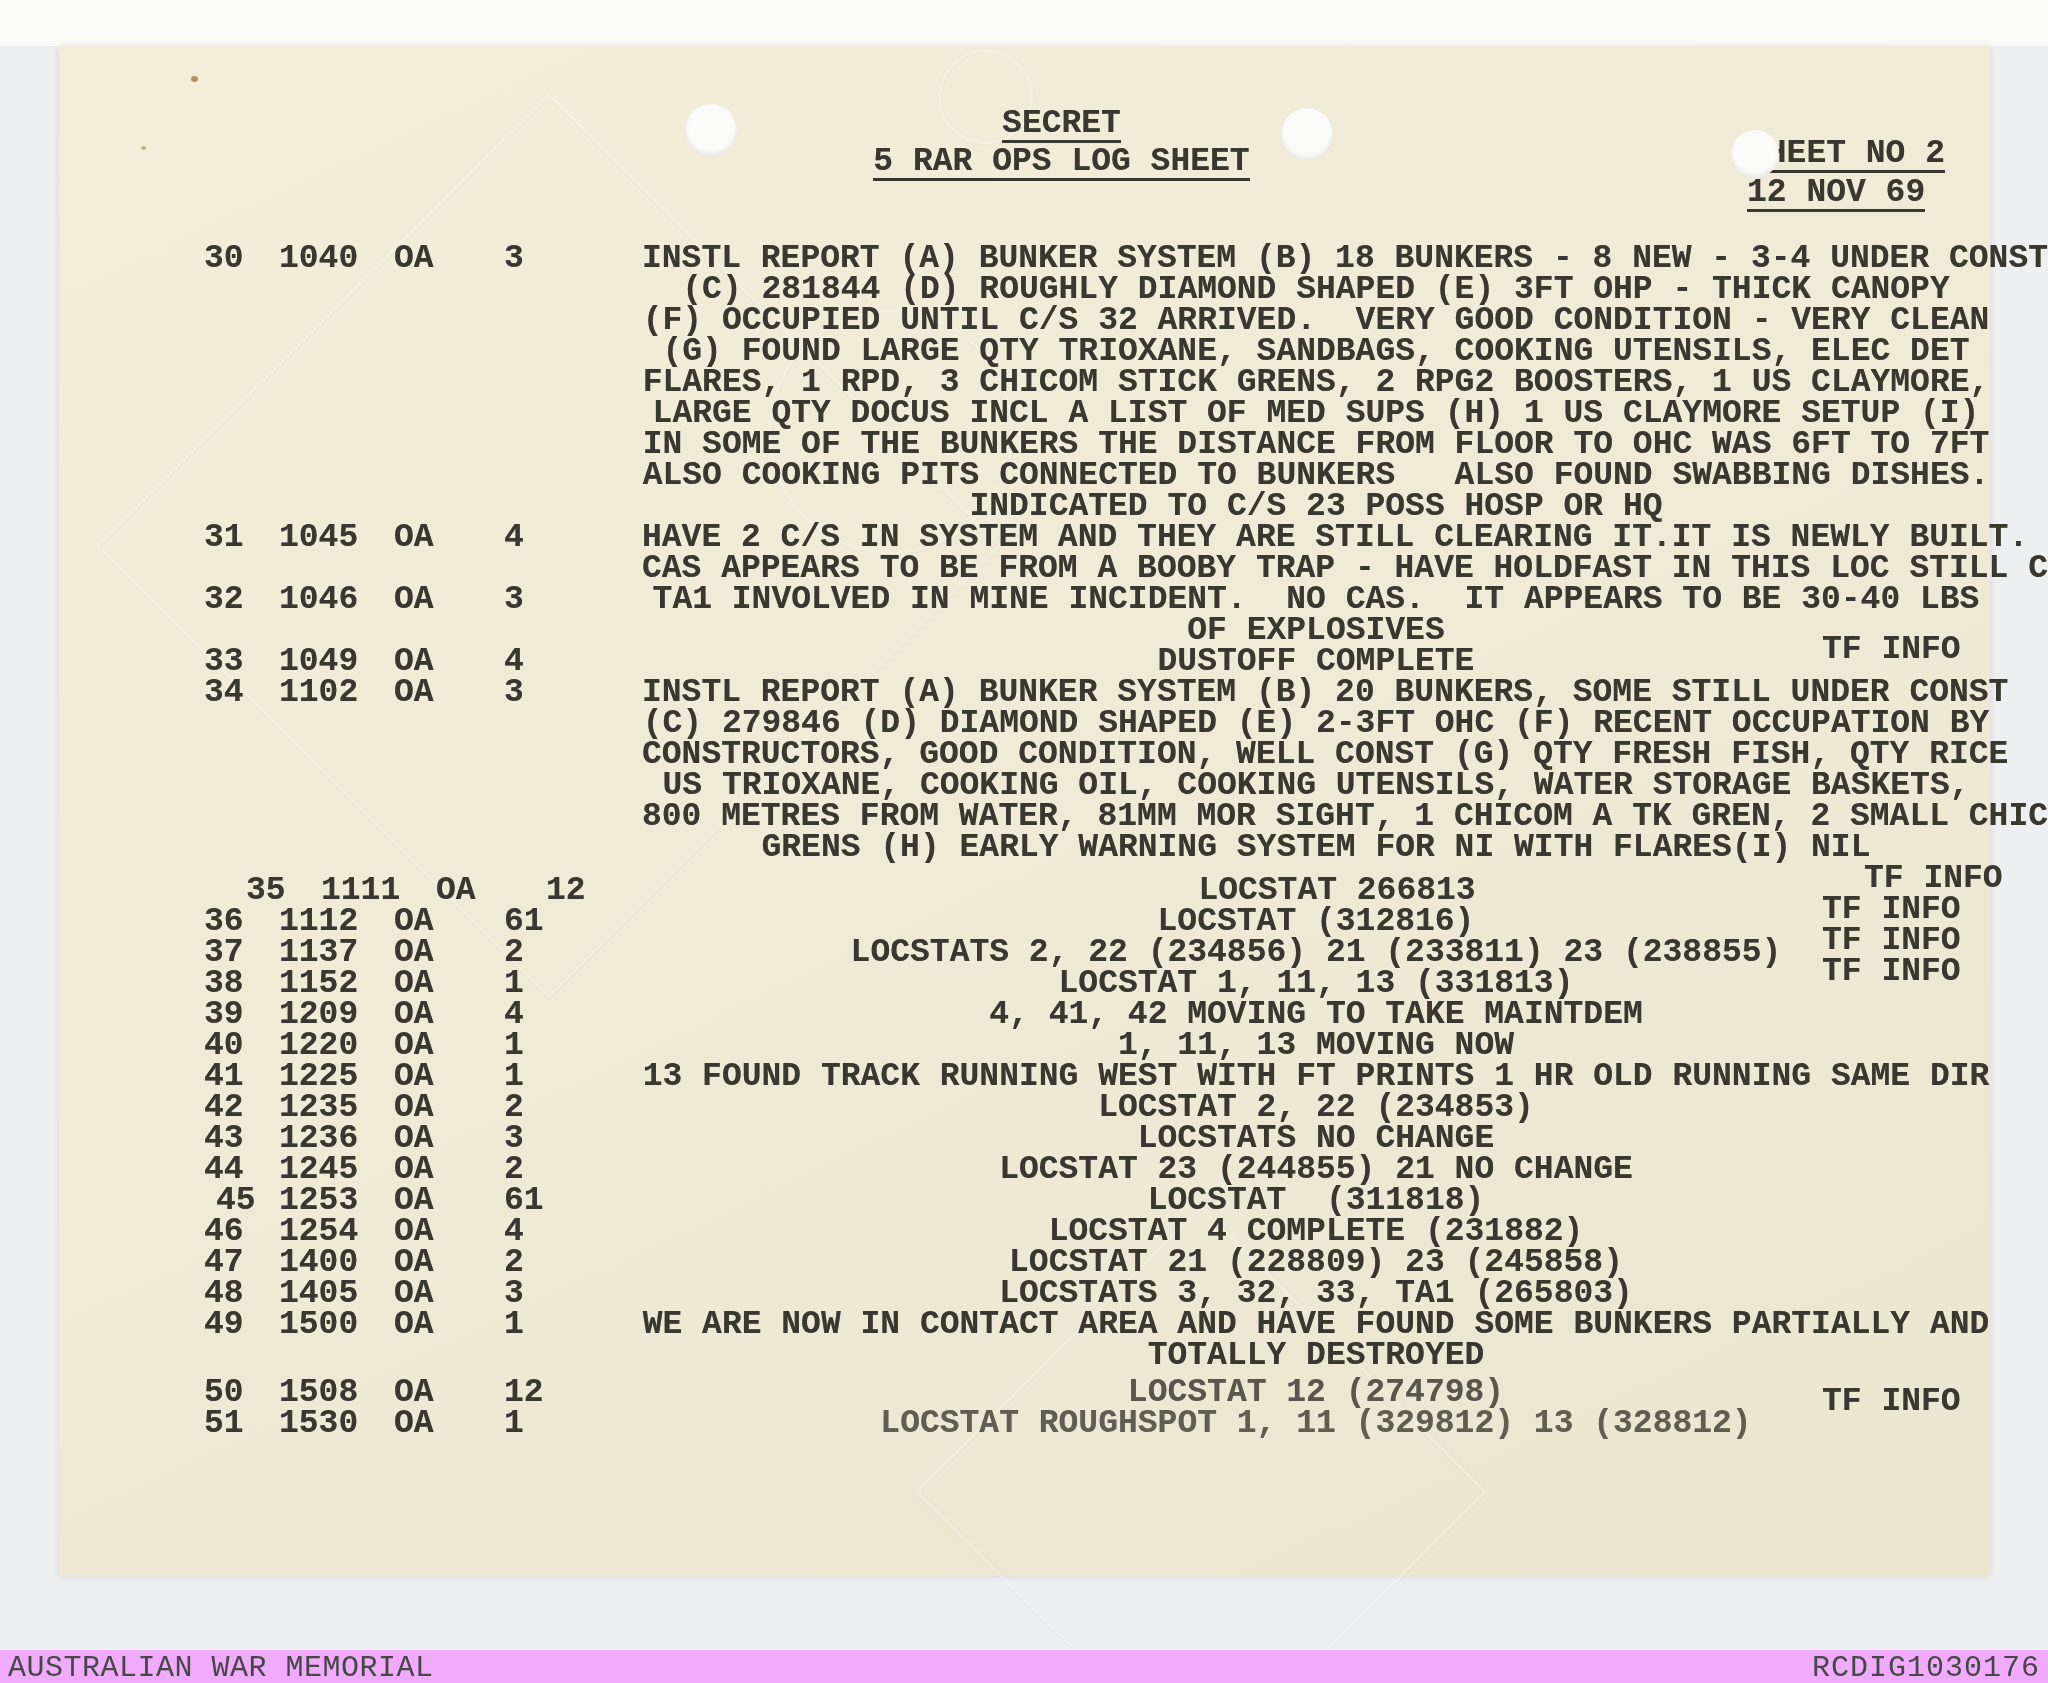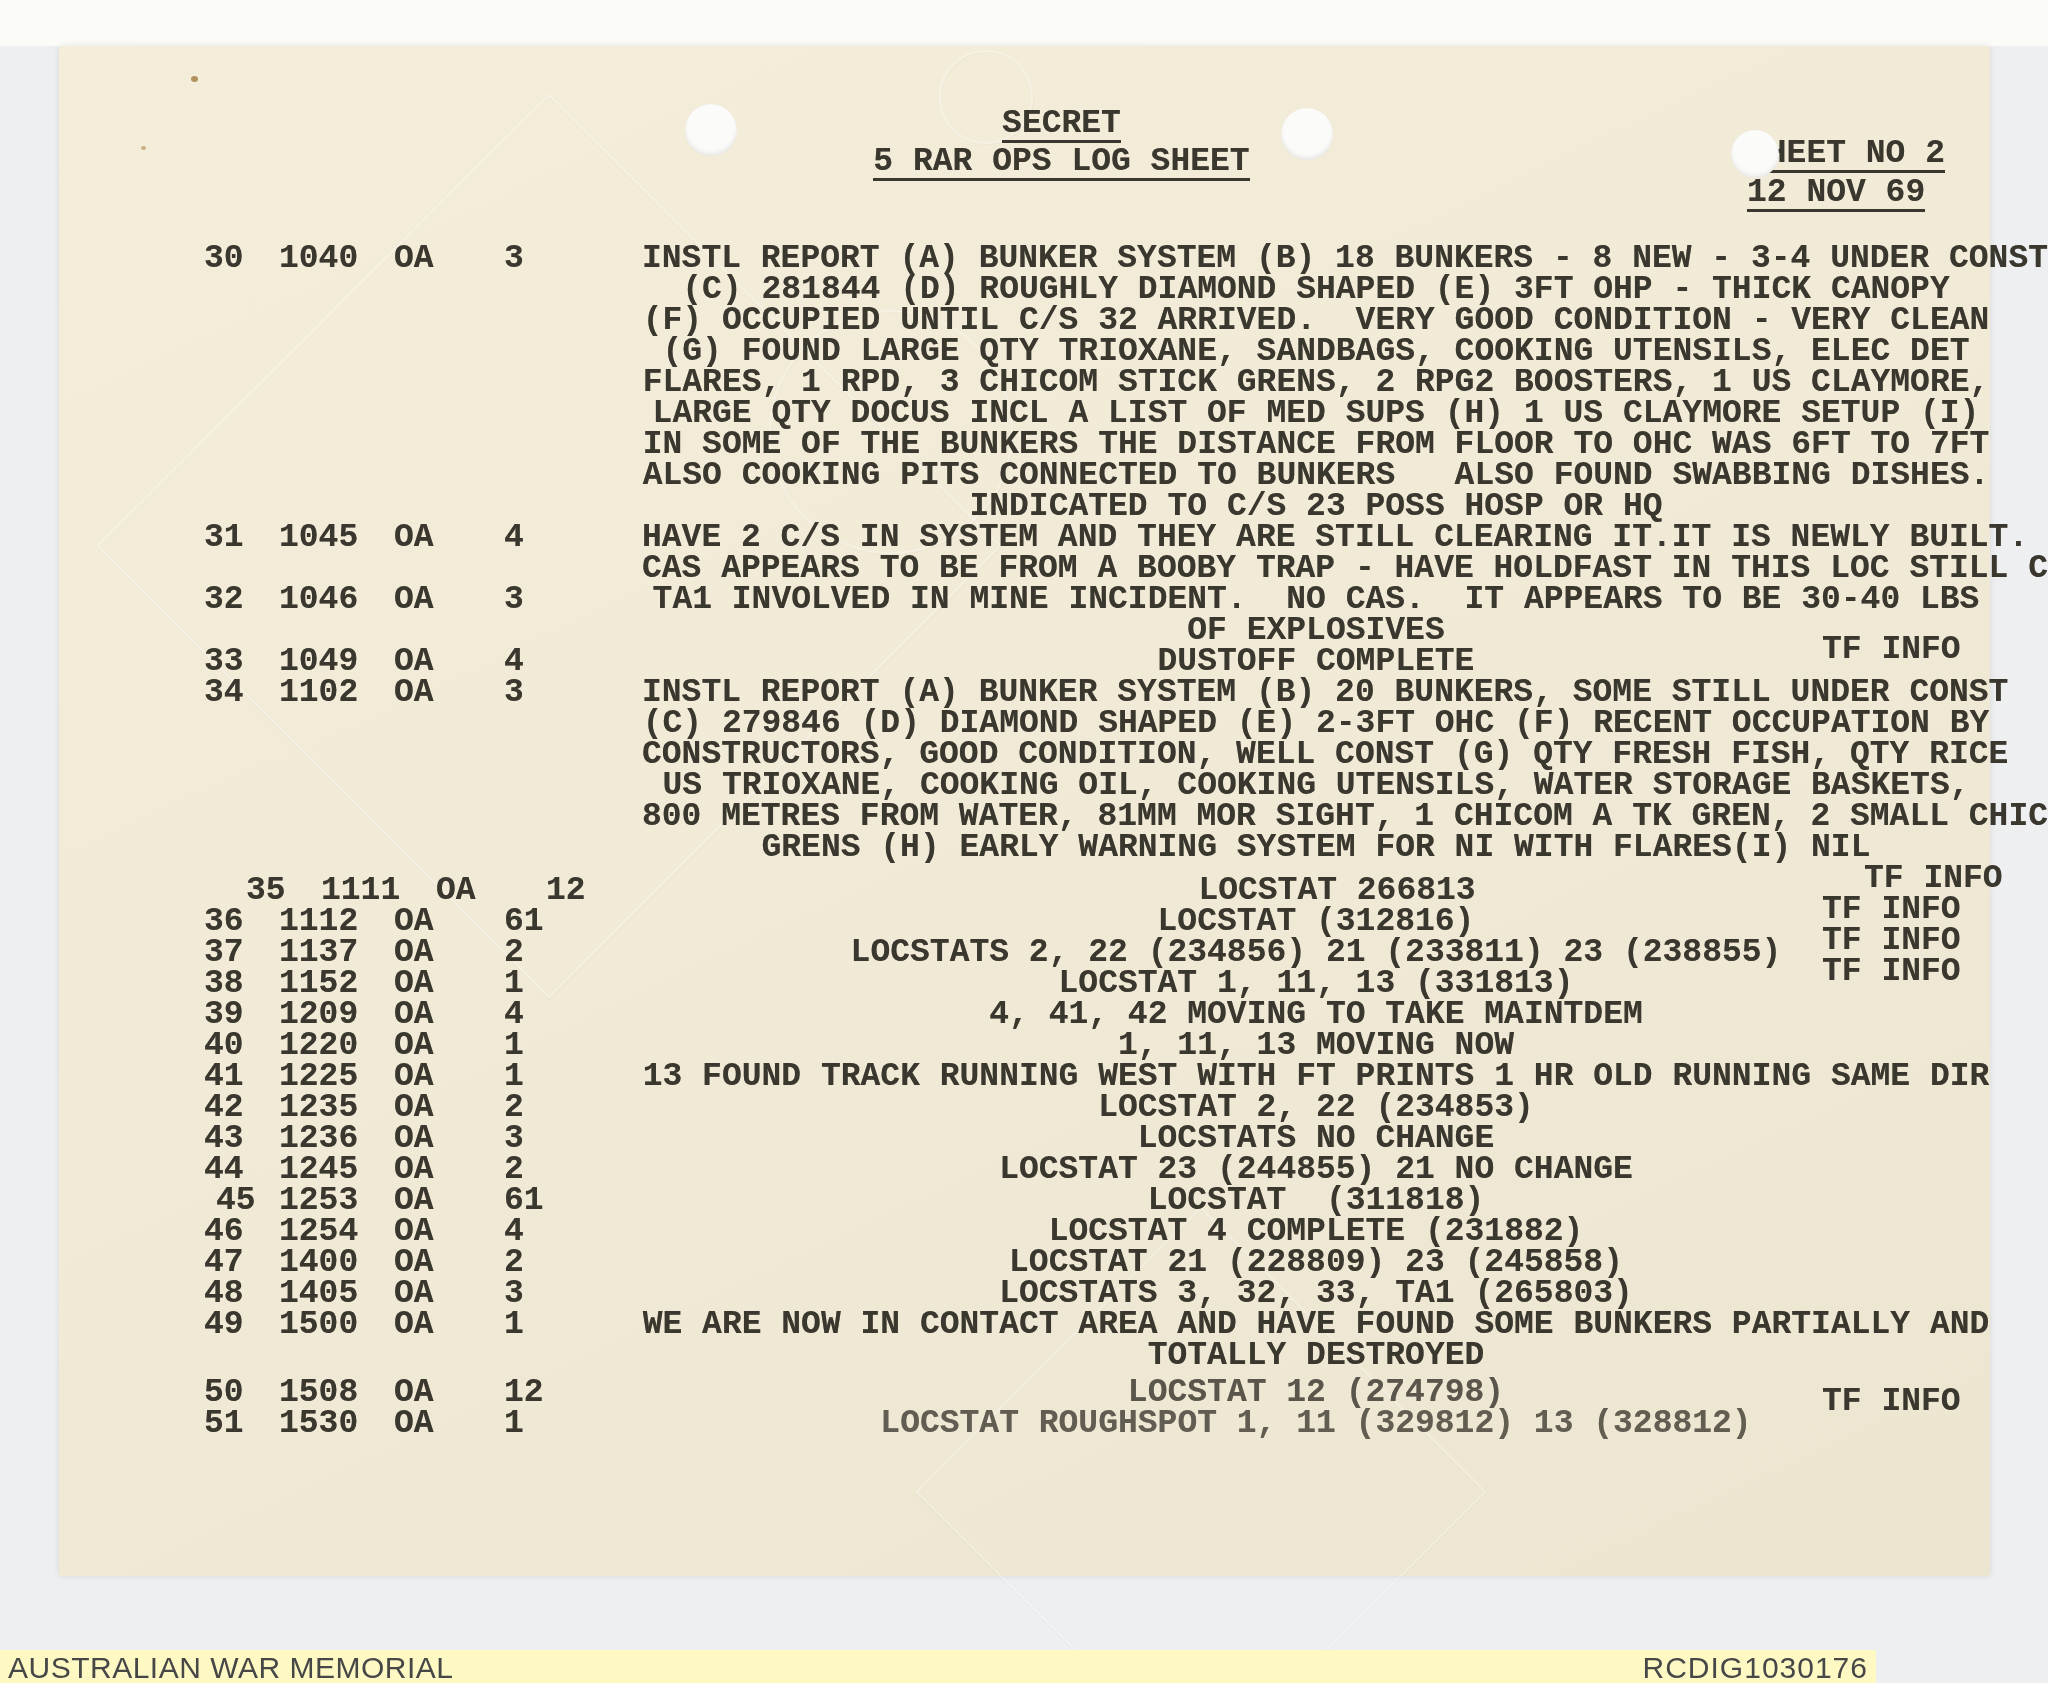--- a/index.html
+++ b/index.html
@@ -47,21 +47,21 @@
           box-shadow:1px 1px 0 rgba(176,165,135,0.20),inset 1px 1px 0 rgba(176,165,135,0.14);
           opacity:.38;pointer-events:none;}
   .diamond1{left:170px;top:180px;width:636px;height:636px;transform:rotate(45deg);}
   .diamond2{left:940px;top:1244px;width:400px;height:400px;transform:rotate(45deg);}
   .circle1{left:710px;top:264px;width:240px;height:240px;border-radius:50%;}
   .circle2{left:880px;top:4px;width:90px;height:90px;border-radius:50%;}
   .speck{position:absolute;border-radius:50%;}
   .speck1{left:132px;top:30px;width:7px;height:6px;background:#b2915f;}
   .speck2{left:82px;top:100px;width:5px;height:4px;background:#c9b183;}
   
-  .footer{position:absolute;left:0;top:1650px;width:1876px;height:33px;background:#fef9c3;}
+  .footer{position:absolute;left:0;top:1650px;width:2048px;height:33px;background:#f0abfc;font-family:Liberation Mono, monospace;}
   .footer-left{position:absolute;left:8px;top:1px;font-size:30px;color:#474747;letter-spacing:0.5px;}
   .footer-right{position:absolute;right:8px;top:1px;font-size:30px;color:#474747;letter-spacing:1px;}
 </style>
 </head>
 <body>
 
 <div class="canvas">
   <div class="top-strip"></div>
 
   <div class="paper">

